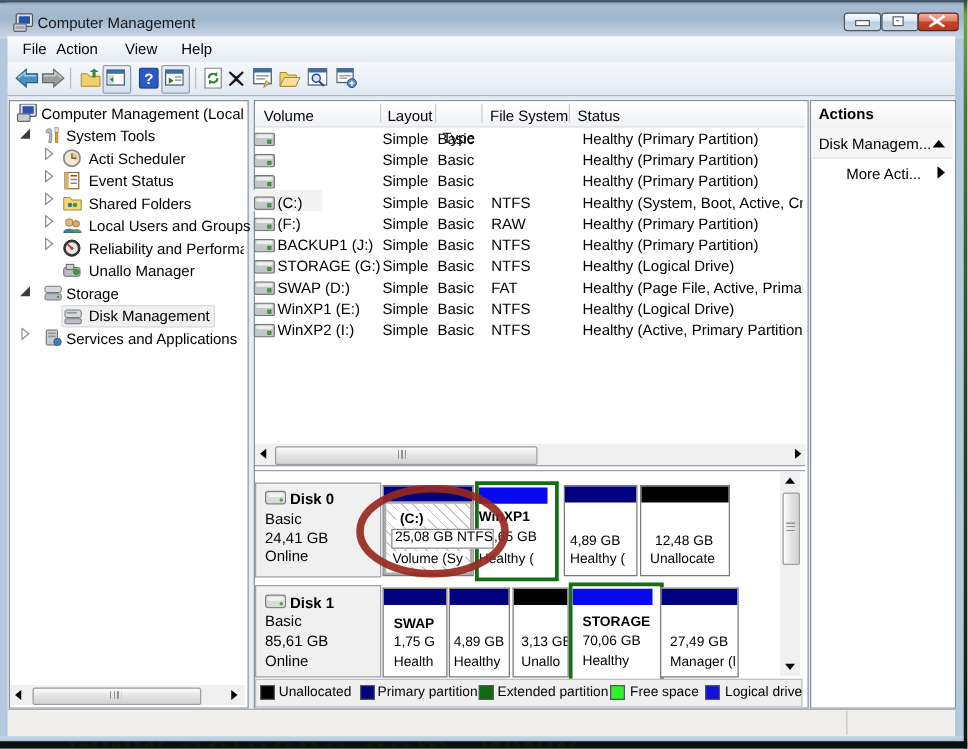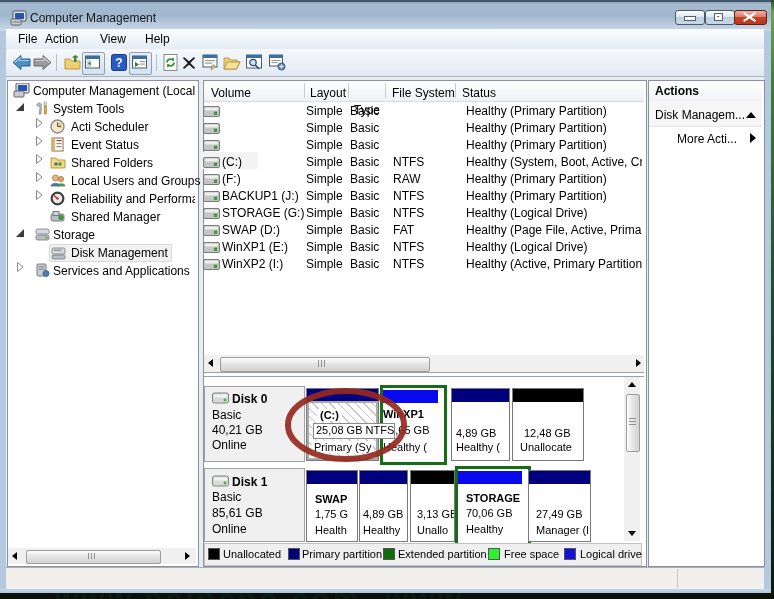--- a/index.html
+++ b/index.html
@@ -218,21 +218,21 @@
       <path d="M7.5 7.5 L4 4.5" stroke="#c03030" stroke-width="1.5"></path>
       <circle cx="7.5" cy="7.5" r="1.2" fill="#c03030"></circle>
     </svg>
     <div class="txt" style="left:71px;top:192px;width:124px;overflow:hidden">Reliability and Performa</div>
 
     <svg class="abs" style="left:50px;top:209px" width="16" height="15" viewBox="0 0 16 15">
       <rect x="1" y="5" width="13" height="7" rx="1.5" fill="#b9bec4" stroke="#666" stroke-width="0.8"></rect>
       <rect x="3" y="2.5" width="6" height="4" fill="#cfd4d9" stroke="#666" stroke-width="0.8"></rect>
       <circle cx="11" cy="8.5" r="2.2" fill="#3aa03a" stroke="#2a702a" stroke-width="0.6"></circle>
     </svg>
-    <div class="txt" style="left:71px;top:210px">Shared Manager</div>
+    <div class="txt" style="left:71px;top:210px">Unallo Manager</div>
 
     <svg class="abs" style="left:16px;top:229px" width="9" height="9" viewBox="0 0 9 9">
         <polygon points="8,0 8,8 0,8" fill="#3c3c3c"></polygon>
       </svg>
     <svg class="abs" style="left:35px;top:227px" width="16" height="15" viewBox="0 0 16 15">
       <rect x="1" y="2" width="13" height="5" rx="1.5" fill="#d6dade" stroke="#777" stroke-width="0.8"></rect>
       <rect x="1" y="8" width="13" height="5" rx="1.5" fill="#b9bec4" stroke="#777" stroke-width="0.8"></rect>
       <circle cx="11.5" cy="10.5" r="1" fill="#3aa03a"></circle>
     </svg>
     <div class="txt" style="left:53px;top:228px">Storage</div>
@@ -391,28 +391,28 @@
     <div class="arr" style="left:628px;top:531px;border-left:4px solid transparent;border-right:4px solid transparent;border-top:5px solid #000"></div>
 
     <div class="abs" style="left:204px;top:386px;width:99px;height:74px;background:#f0f0f0;border:1px solid #9fa3a9"></div>
     <svg class="abs" style="left:212px;top:392px" width="17" height="12" viewBox="0 0 17 12">
       <rect x="0.5" y="1" width="16" height="10" rx="2" fill="#d8dbd8" stroke="#7e837e"></rect>
       <rect x="2" y="2.5" width="13" height="3" rx="1.5" fill="#f2f4f2"></rect>
       <circle cx="13" cy="8" r="1.4" fill="#49a849"></circle>
     </svg>
     <div class="txt b" style="left:232px;top:392px">Disk 0</div>
     <div class="txt" style="left:212px;top:408px">Basic</div>
-    <div class="txt" style="left:212px;top:423px">40,21 GB</div>
+    <div class="txt" style="left:212px;top:423px">24,41 GB</div>
     <div class="txt" style="left:212px;top:438px">Online</div>
 
     <div class="cell" style="left:306px;top:388px;width:71px;height:71px">
       <div class="bar navy"></div>
       <div class="abs" style="left:0;top:12px;right:0;bottom:0;border:2px solid #aaaaaa;background:repeating-linear-gradient(45deg,#ffffff 0,#ffffff 5px,#c6c6c6 5px,#c6c6c6 6px)"></div>
       <div class="ct b" style="left:10px;top:20px;background:#fff;padding:0 3px">(C:)</div>
-      <div class="ct" style="left:5px;top:52px;background:#fff;padding:0 2px">Primary (Sy</div>
+      <div class="ct" style="left:5px;top:52px;background:#fff;padding:0 2px">Volume (Sy</div>
     </div>
 
     <div class="greenbox" style="left:380px;top:385px;width:61px;height:74px;background:#fff">
       <div class="abs bblue" style="left:0;top:2px;width:55px;height:13px"></div>
       <div class="ct b" style="left:0px;top:20px">WinXP1</div>
       <div class="ct" style="left:0px;top:36px">14,65 GB</div>
       <div class="ct" style="left:0px;top:53px">Healthy (</div>
     </div>
 
     <div class="abs" style="left:313px;top:423px;width:80px;height:14px;background:#fff;border:1px solid #8a8a8a"></div>

